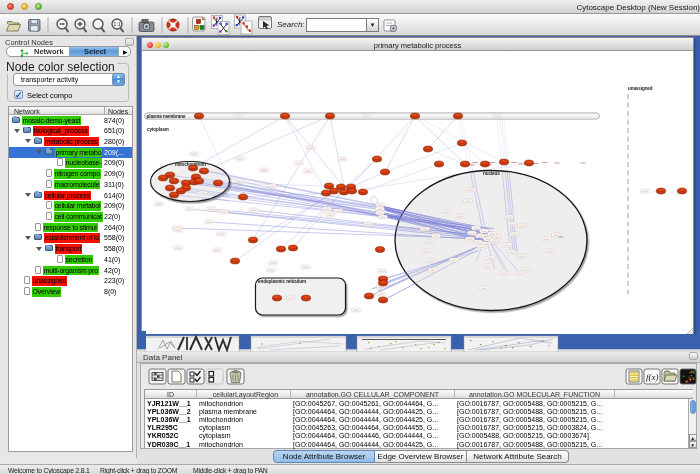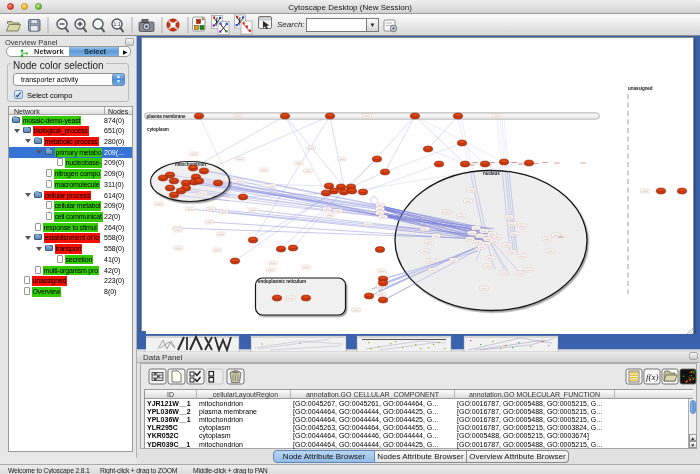--- a/index.html
+++ b/index.html
@@ -1,34 +1,34 @@
 <!DOCTYPE html>
 <html><head><meta charset="utf-8">
 <style>
 *{margin:0;padding:0;box-sizing:border-box;}
 html,body{width:700px;height:474px;overflow:hidden;font-family:"Liberation Sans",sans-serif;background:#e8e8e8;}
 .abs{position:absolute;}
 #titlebar{left:0;top:0;width:700px;height:14px;background:linear-gradient(#f0f0f0,#d2d2d2);border-bottom:1px solid #9a9a9a;}
 .tl{width:7px;height:7px;border-radius:50%;top:3px;}
-#title{width:700px;text-align:center;top:2.5px;font-size:8px;font-weight:normal;color:#1a1a1a;}
+#title{width:700px;text-align:right;top:2.5px;font-size:8px;font-weight:normal;color:#1a1a1a;}
 #toolbar{left:0;top:14px;width:700px;height:22px;background:linear-gradient(#fbfbfb,#d8d8d8);border-bottom:1px solid #8e8e8e;}
 #searchlbl{top:6px;font-size:8px;color:#222;}
 #searchbox{top:4px;width:60px;height:14px;background:#fff;border:1px solid #7a7a7a;border-right:none;}
 #searcharw{top:4px;width:13px;height:14px;background:linear-gradient(#fdfdfd,#d5d5d5);border:1px solid #7a7a7a;font-size:6px;text-align:center;line-height:13px;color:#222;}
 #desktop{left:137px;top:36px;width:563px;height:316px;background:#3a62ac;}
 #ctrlpanel{left:0;top:36px;width:137px;height:422px;background:#e6e6e6;border-right:1px solid #b0b0b0;}
 #cptitle{left:5px;top:1.5px;font-size:7.5px;color:#333;}
 #cpicon{left:125px;top:2px;width:9px;height:8px;background:linear-gradient(#f8f8f8,#ccc);border:1px solid #aaa;border-radius:2px;}
 #tabs{left:6px;top:10px;width:125px;height:11px;background:#fff;border:1px solid #9a9a9a;border-radius:5px;}
 #tabmosaic{left:62px;top:0;width:50px;height:9px;background:linear-gradient(#9cc4ec,#5b9ad6 45%,#7db2e4);border-left:1px solid #8aa;border-right:1px solid #8aa;}
 #tabnet{left:27px;top:0px;font-size:7.5px;font-weight:bold;color:#333;}
 #tabmos{left:77px;top:0px;font-size:7.5px;font-weight:bold;color:#1a2a3a;}
 #tabarr{left:116px;top:1px;font-size:6px;color:#000;}
 #grpbox{left:7px;top:27px;width:122px;height:39px;border:1px solid #bbb;border-radius:3px;}
-#grplbl{left:11px;top:24px;font-size:10px;color:#222;background:#e6e6e6;padding:0 2px;}
+#grplbl{left:4px;top:24px;font-size:12px;color:#222;background:#e6e6e6;padding:0 2px;}
 #combo{left:13px;top:37px;width:112px;height:13px;background:#fff;border:1px solid #949494;border-radius:3px;}
 #combotxt{left:7px;top:2px;font-size:7px;color:#000;}
 #combobtn{left:98px;top:-1px;width:13px;height:13px;background:linear-gradient(#8ec0f0,#4a8ed8 50%,#70aae4);border-radius:3px;border:1px solid #6a8ab0;color:#fff;font-size:5px;text-align:center;line-height:5px;}
 #chk{left:14px;top:54px;width:9px;height:9px;background:linear-gradient(#eaf2fc,#bcd8f4);border:1px solid #7a9cc4;border-radius:2px;color:#1a4a8a;font-size:9px;line-height:8px;font-weight:bold;text-align:center;}
 #chklbl{left:27px;top:55px;font-size:7.5px;color:#000;}
 #treebox{left:8px;top:70px;width:125px;height:346px;background:#fff;border:1px solid #9a9a9a;}
 #treehdr{left:0;top:0;width:123px;height:8px;background:linear-gradient(#fafafa,#ddd);border-bottom:1px solid #aaa;font-size:7px;color:#222;}
 .trow{left:0;width:123px;height:10.7px;font-size:7px;letter-spacing:-0.2px;color:#000;white-space:nowrap;}
 .trow .lbl{position:absolute;top:0.5px;padding:0 1px;line-height:9.5px;overflow:hidden;}
 .trow .cnt{position:absolute;left:95px;top:0.5px;line-height:9.5px;letter-spacing:0;}
@@ -157,21 +157,21 @@
 <svg class="abs" style="left:383px;top:4px;" width="15" height="15" viewBox="0 0 15 15">
       <rect x="1" y="2" width="11" height="11" rx="1" fill="#fff" stroke="#777" stroke-width="0.8"></rect>
       <line x1="3" y1="5" x2="9" y2="5" stroke="#99a" stroke-width="0.8"></line>
       <line x1="3" y1="7.5" x2="9" y2="7.5" stroke="#99a" stroke-width="0.8"></line>
       <circle cx="10.5" cy="10.5" r="3.2" fill="#cfd8e4" stroke="#555" stroke-width="0.8"></circle>
       <circle cx="10.5" cy="10.5" r="1.2" fill="#667"></circle>
     </svg>
 </div>
 <div class="abs" id="desktop"></div>
 <div class="abs" id="ctrlpanel">
-  <div class="abs" id="cptitle">Overview Panel</div>
+  <div class="abs" id="cptitle">Control Nodes</div>
   <div class="abs" id="cpicon"></div>
   <div class="abs" id="tabs">
     <div class="abs" id="tabmosaic"></div>
     <svg class="abs" style="left:13px;top:1.5px;" width="9" height="9" viewBox="0 0 9 9">
         <circle cx="2" cy="1.8" r="1.3" fill="#2a2"></circle>
         <circle cx="2" cy="7" r="1.3" fill="#2a2"></circle>
         <circle cx="6.8" cy="4.4" r="1.3" fill="#6c6"></circle>
         <path d="M2 2 L2 7 M2 4.4 L6.8 4.4" stroke="#2a2" stroke-width="0.7" fill="none"></path>
       </svg>
       <div class="abs" id="tabnet">Network</div>
@@ -282,20 +282,26 @@
 <div class="abs trow" style="top:179.5px;">
           <span class="file" style="left:14.5px;"></span>
           <span class="lbl grn" style="left:22.5px;max-width:71.5px;display:inline-block;">Overview</span>
           <span class="cnt" style="">8(0)</span>
         </div>
 </div>
 </div>
   </div>
 
 <div class="abs" id="netwin">
+  <div class="abs" id="nwtitle">
+    <div class="abs tl" style="left:5px;top:4px;width:6px;height:6px;background:radial-gradient(circle at 35% 30%,#ff9a8a,#ee4436 60%,#c02215);"></div>
+    <div class="abs tl" style="left:13px;top:4px;width:6px;height:6px;background:radial-gradient(circle at 35% 30%,#ffe9a0,#f6b826 60%,#dd9410);"></div>
+    <div class="abs tl" style="left:21px;top:4px;width:6px;height:6px;background:radial-gradient(circle at 35% 30%,#c8f0a0,#6cc234 60%,#4a9a18);"></div>
+    <div class="abs" id="nwtext">primary metabolic process</div>
+  </div>
   <div class="abs" id="canvasholder" style="left:0;top:13px;width:551px;height:283px;overflow:hidden;">
 <svg width="551" height="283" viewBox="142 50 551 283">
 <defs>
 <radialGradient id="ng" cx="50%" cy="40%" r="65%">
  <stop offset="0%" stop-color="#ea5218"></stop>
             <stop offset="55%" stop-color="#cf3a0e"></stop>
             <stop offset="100%" stop-color="#a92806"></stop>
 </radialGradient>
 <g id="nd">
             <ellipse cx="0" cy="0" rx="4.7" ry="3.0" fill="url(#ng)" stroke="#8a1c00" stroke-width="0.5"></ellipse>
@@ -725,22 +731,22 @@
       <div class="abs" id="dtsb">
           <div style="position:absolute;left:0.5px;top:1px;width:6.5px;height:14px;border-radius:3.5px;background:linear-gradient(90deg,#9cc4ee,#4e92dc 50%,#7ab0e8);border:0.5px solid #6a92c4;"></div>
           <div style="position:absolute;left:0;top:35px;width:7.5px;height:7px;background:linear-gradient(#fafafa,#d8d8d8);border:0.5px solid #999;font-size:5px;text-align:center;line-height:6px;color:#333;">▲</div>
           <div style="position:absolute;left:0;top:42px;width:7.5px;height:7px;background:linear-gradient(#fafafa,#d8d8d8);border:0.5px solid #999;font-size:5px;text-align:center;line-height:6px;color:#333;">▼</div>
         </div>
     </div>
   </div>
 </div>
 <div class="abs" id="seg">
 <div class="abs segbtn" style="left:0;width:102px;border-radius:4px 0 0 4px;background:linear-gradient(#b9d6f2,#92bce6);border-color:#5f87b8;">Node Attribute Browser</div>
-    <div class="abs segbtn" style="left:102px;width:92px;border-left:none;">Nodes Attribute Browser</div>
-    <div class="abs segbtn" style="left:194px;width:102px;border-left:none;border-radius:0 4px 4px 0;">Overview Attribute Browser</div>
+    <div class="abs segbtn" style="left:102px;width:92px;border-left:none;">Edge Overview Browser</div>
+    <div class="abs segbtn" style="left:194px;width:102px;border-left:none;border-radius:0 4px 4px 0;">Network Attribute Search</div>
 </div>
 <div class="abs" id="bottombar">
   <div class="abs statustxt" style="left:8px;">Welcome to Cytoscape 2.8.1</div>
   <div class="abs statustxt" style="left:100px;">Right-click + drag to ZOOM</div>
   <div class="abs statustxt" style="left:193px;">Middle-click + drag to PAN</div>
 </div>
 <svg class="abs" style="left:137px;top:334px;" width="563" height="18" viewBox="137 334 563 18">
 <rect x="137" y="334" width="563" height="15.5" fill="#3a62ac"></rect>
     <rect x="137" y="349.5" width="563" height="2.5" fill="#dcdcdc"></rect>
 <rect x="145" y="336" width="94" height="16" fill="#f2f2f2" stroke="#999" stroke-width="0.5"></rect>

